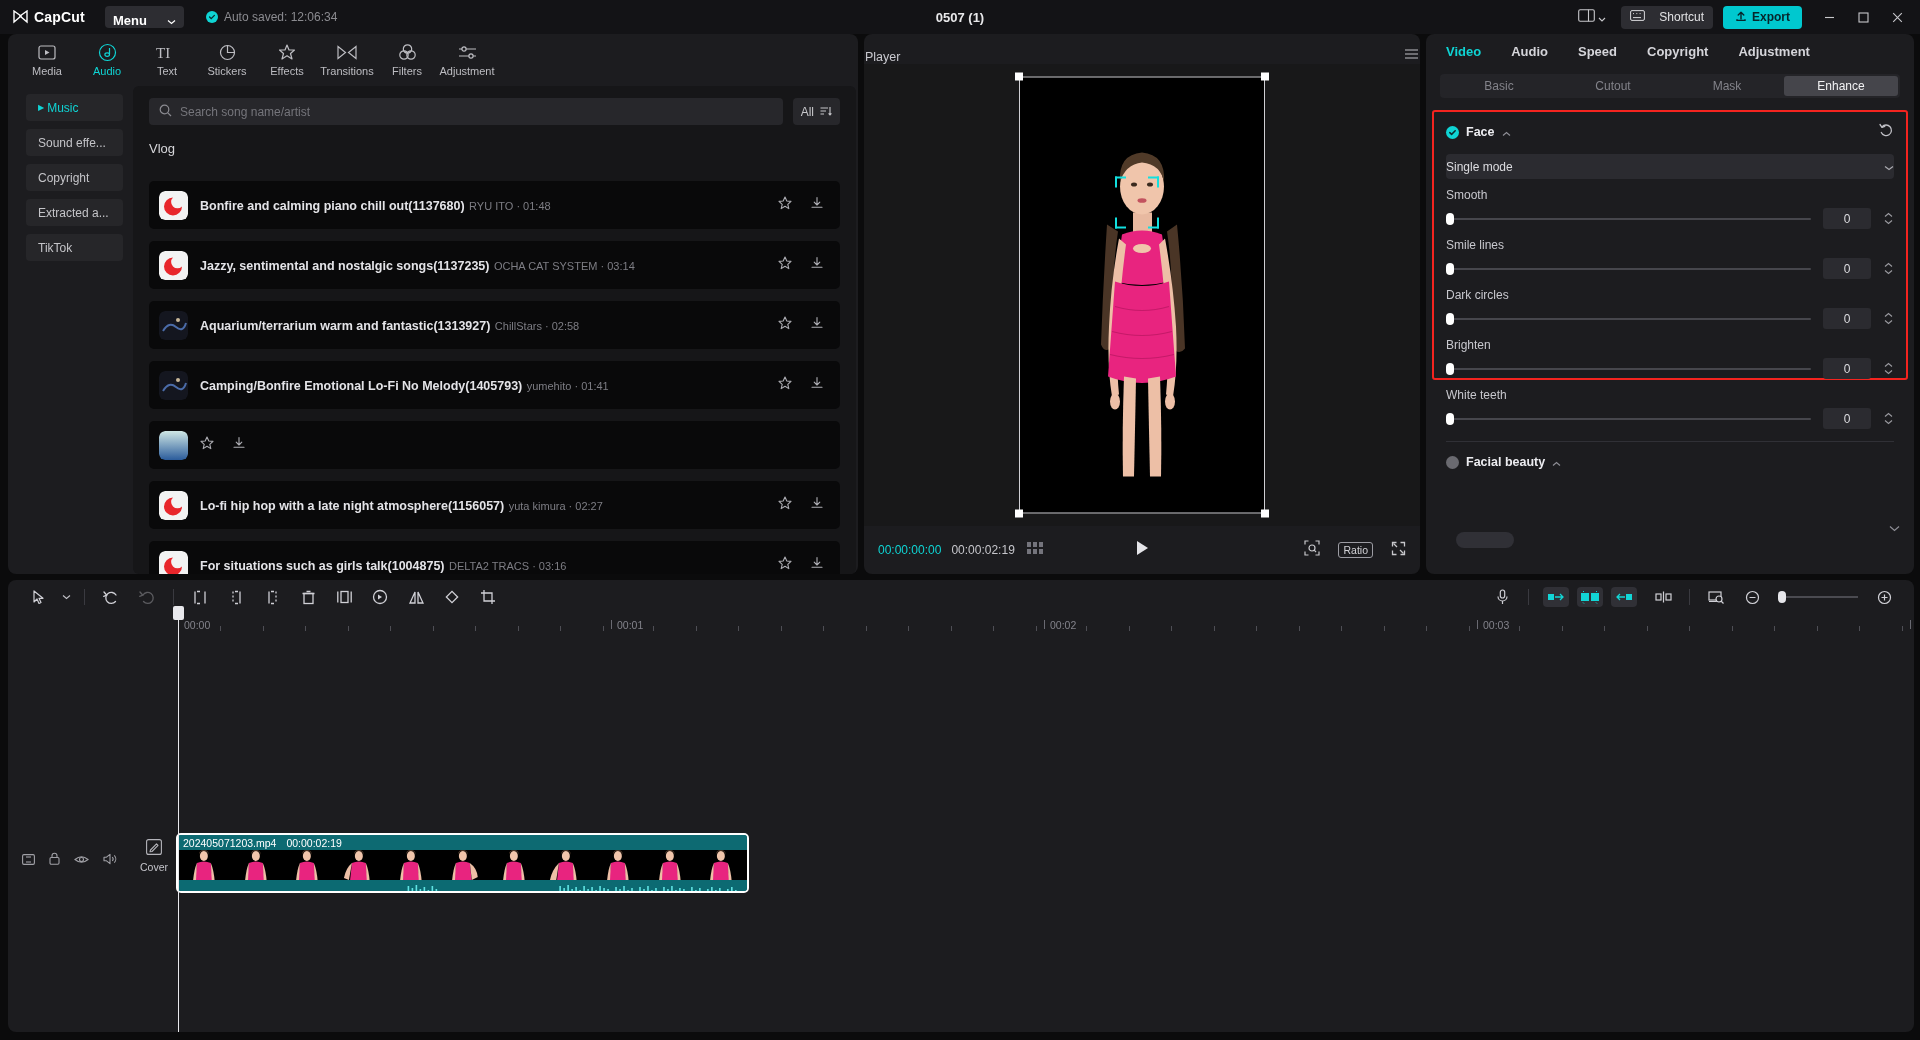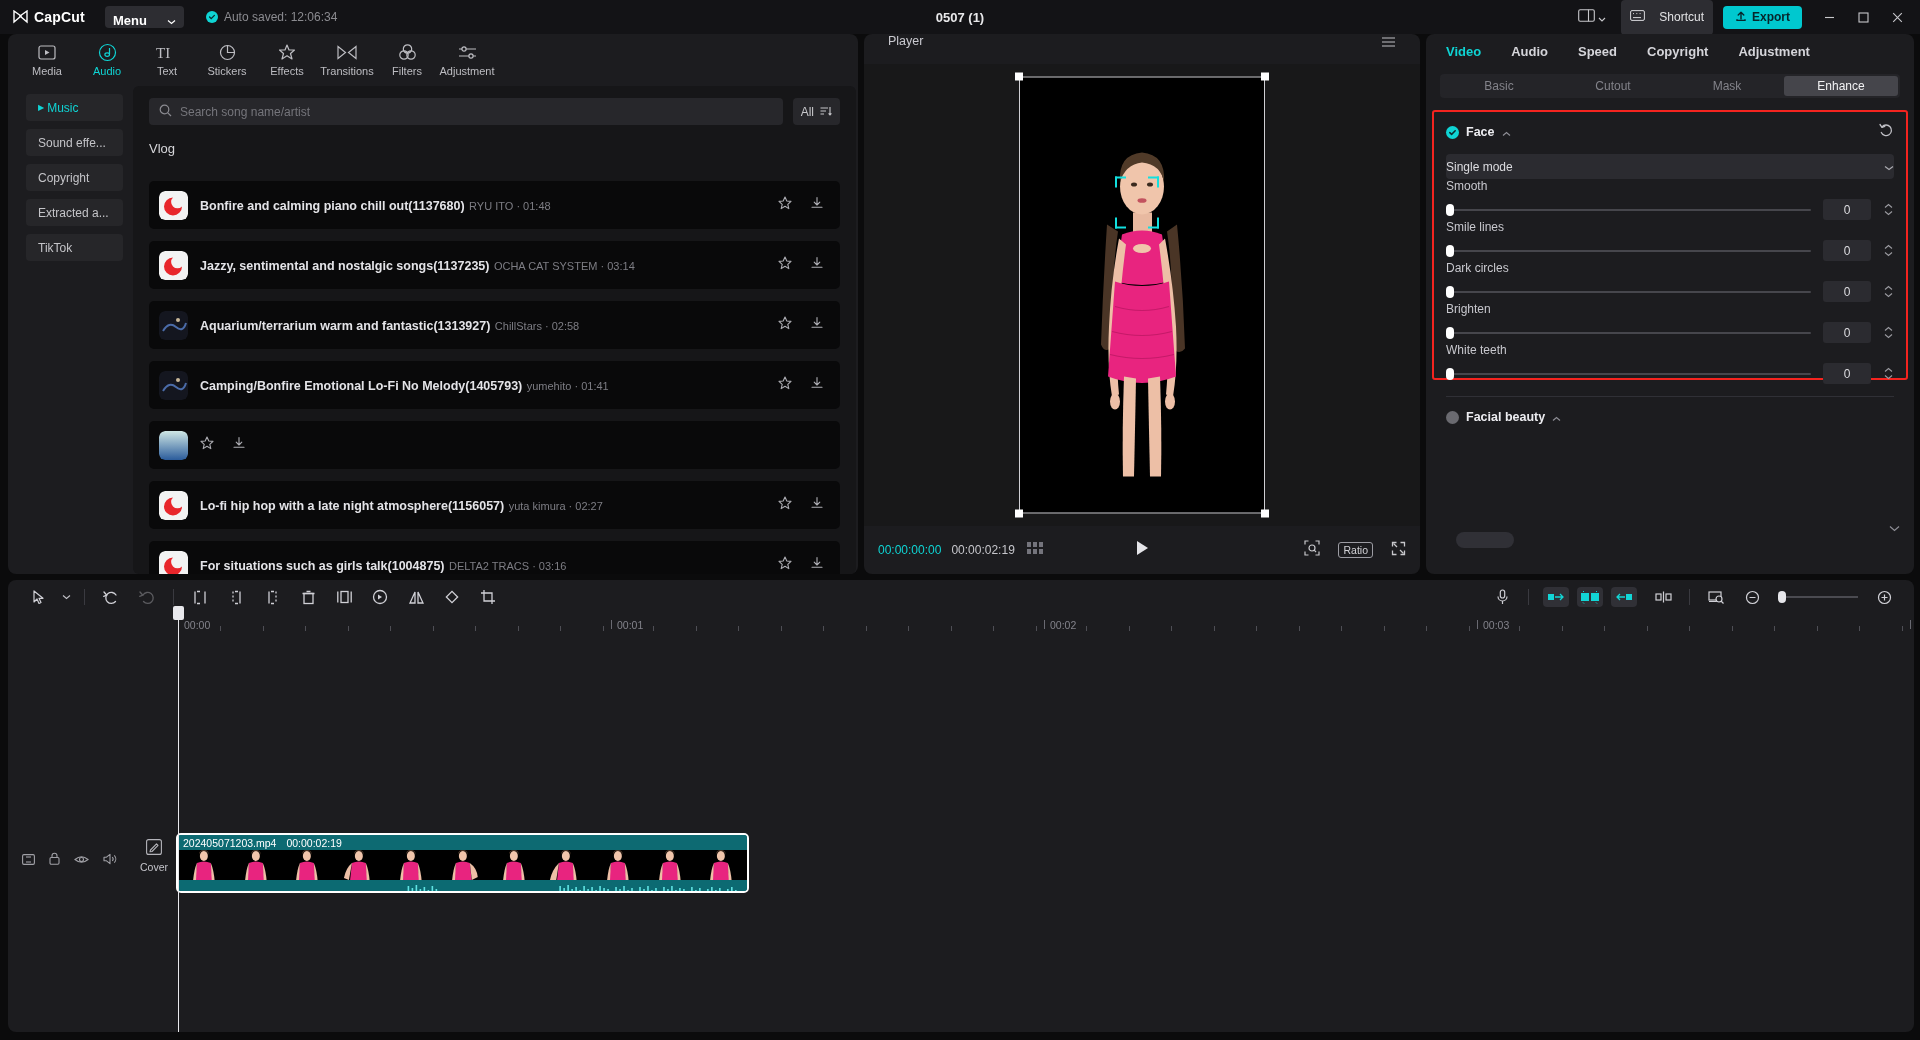--- a/index.html
+++ b/index.html
@@ -28,21 +28,21 @@
   .autosave { margin-left: 22px; display: flex; align-items: center; gap: 6px; font-size: 12px; color: #8b8b90; }
   .dot-check { width: 12px; height: 12px; border-radius: 50%; background: #0fd4d4; display:flex; align-items:center; justify-content:center; }
   .dot-check svg { width: 8px; height: 8px; }
   .proj-title {
     position: absolute; left: 0; right: 0; text-align: center;
     font-size: 13px; color: #e8e8ea; pointer-events: none; font-weight: 600;
   }
   .tb-right { margin-left: auto; display: flex; align-items: center; gap: 10px; padding-right: 6px; }
   .layout-btn { display: flex; align-items: center; gap: 3px; padding: 3px 5px; border-radius: 4px; cursor: pointer; }
   .shortcut-btn {
-    display: flex; align-items: center; gap: 14px; height: 35px; padding: 0 9px;
+    display: flex; align-items: center; gap: 14px; height: 23px; padding: 0 9px;
     background: #2d2d32; border-radius: 4px; font-size: 12px; color: #e2e2e4; cursor: pointer;
   }
   .export-btn {
     display: flex; align-items: center; gap: 5px; height: 23px; padding: 0 12px;
     background: #00c8cf; border-radius: 4px; font-size: 12px; color: #06262b;
     font-weight: 700; cursor: pointer;
   }
   .win-ctrls { display: flex; align-items: center; gap: 0; }
   .win-btn { width: 34px; height: 34px; display: flex; align-items: center; justify-content: center; cursor: pointer; }
 
@@ -97,21 +97,21 @@
   .song-name { font-size: 12.5px; color: #e4e4e8; font-weight: 700; white-space: nowrap; overflow: hidden; text-overflow: ellipsis; }
   .song-artist { font-size: 11px; color: #7d7d84; margin-top: 3px; }
   .song-acts { display: flex; align-items: center; gap: 18px; padding-right: 6px; }
   .song-acts svg { cursor: pointer; }
 
   
   .player-panel {
     position: absolute; top: 34px; left: 864px; width: 556px; height: 540px;
     background: #1c1c1f; border-radius: 8px; overflow: hidden;
   }
-  .player-head { height: 30px; display: flex; align-items: flex-start; padding: 0 24px; }
+  .player-head { height: 30px; display: flex; align-items: flex-end; padding: 0 1px; }
   .player-head .ttl { font-size: 12.5px; color: #c9c9cf; }
   .player-head .mn { margin-left: auto; cursor: pointer; }
   .player-stage { position: absolute; top: 30px; left: 0; right: 0; bottom: 48px; background: #181819; }
   .video-frame {
     position: absolute; left: 50%; top: 50%; transform: translate(-50%,-50%);
     width: 246px; height: 437px; background: #000;
   }
   .frame-outline { position: absolute; inset: 0; border: 1px solid #cfcfd4; pointer-events: none; }
   .corner { position: absolute; width: 8px; height: 8px; background: #fff; }
   .face-box { position: absolute; left: 96px; top: 100px; width: 44px; height: 52px; }
@@ -147,21 +147,21 @@
   .face-hdr { display: flex; align-items: center; gap: 7px; height: 20px; }
   .cb-on { width: 13px; height: 13px; border-radius: 50%; background: #0fd4d4; display: flex; align-items: center; justify-content: center; }
   .cb-off { width: 13px; height: 13px; border-radius: 50%; background: #6a6a70; }
   .face-hdr .nm { font-size: 12.5px; color: #ececf0; font-weight: 700; }
   .reset-ic { margin-left: auto; cursor: pointer; }
   .mode-select {
     margin-top: 12px; height: 25px; background: #2b2b30; border-radius: 4px;
     display: flex; align-items: center; padding: 0 0; font-size: 12px; color: #dcdce0; cursor: pointer;
   }
   .mode-select .cv { margin-left: auto; }
-  .slider-grp { margin-top: 0; }
+  .slider-grp { margin-top: 9px; }
   .sl-label { font-size: 12px; color: #c8c8ce; margin-bottom: 6px; }
   .sl-row { display: flex; align-items: center; gap: 12px; }
   .sl-track { flex: 1; height: 12px; position: relative; display: flex; align-items: center; }
   .sl-line { position: absolute; left: 0; right: 0; height: 2px; background: #46464c; border-radius: 1px; }
   .sl-knob { position: absolute; left: 0; width: 8px; height: 12px; background: #fff; border-radius: 4px; cursor: pointer; }
   .sl-val {
     width: 48px; height: 21px; background: #2b2b30; border-radius: 3px;
     display: flex; align-items: center; justify-content: center; font-size: 12px; color: #dcdce0;
   }
   .spin { display: flex; flex-direction: column; gap: 1px; width: 11px; cursor: pointer; }

